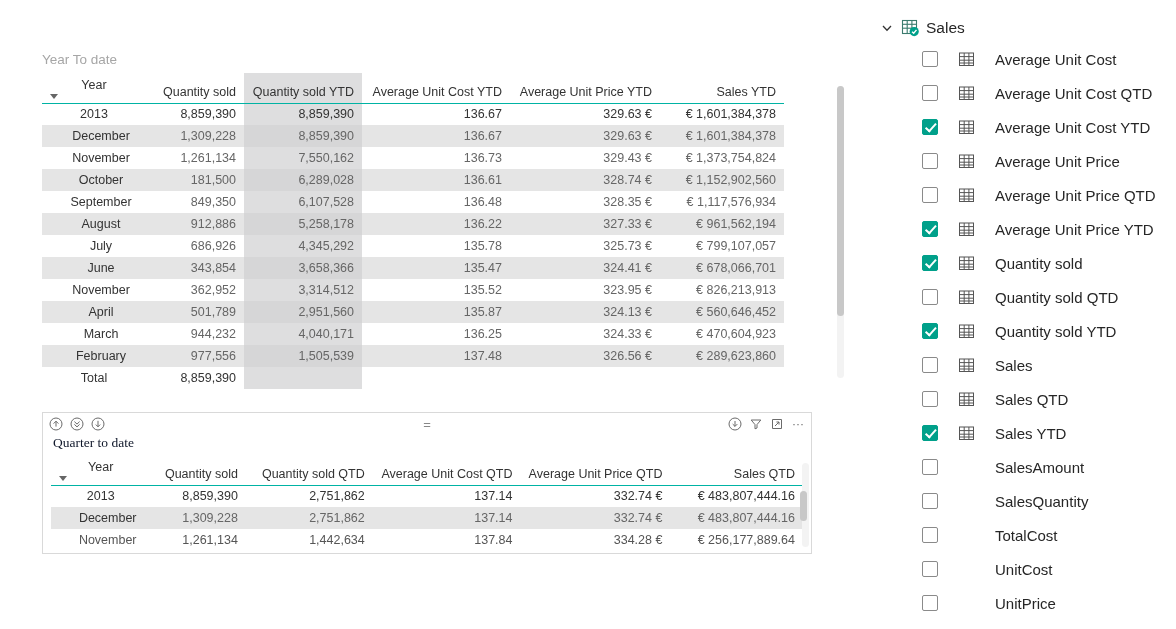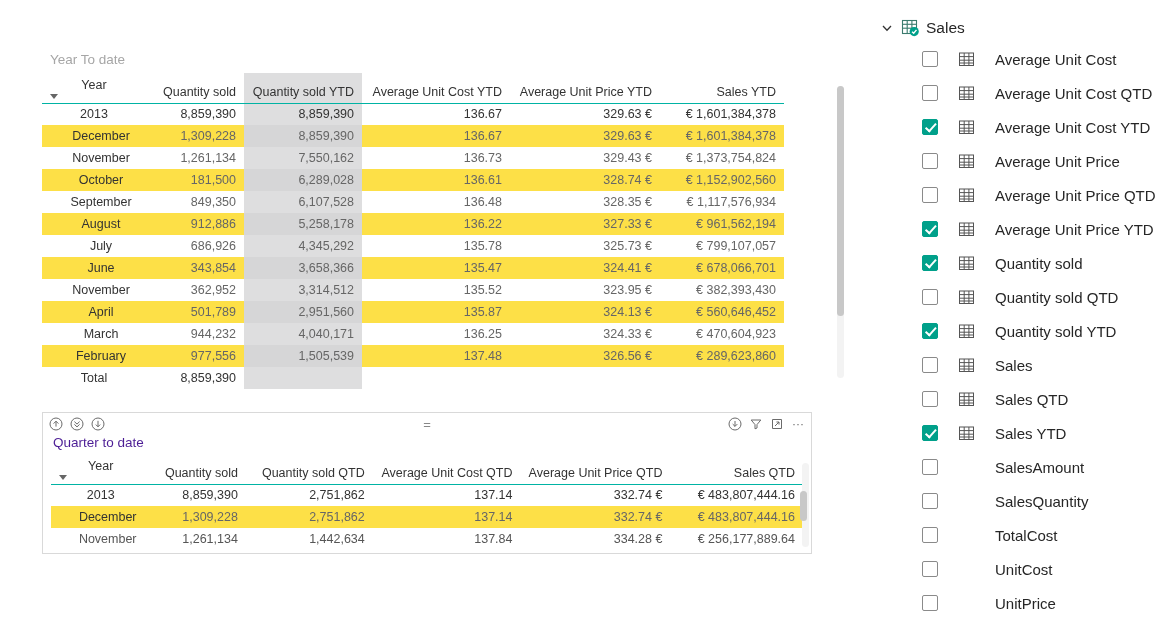--- a/index.html
+++ b/index.html
@@ -16,21 +16,21 @@
   .report-area {
     position: absolute; left: 0; top: 0; width: 874px; height: 629px;
     background: #ffffff;
   }
 
   
   .visual-ytd {
     position: absolute; left: 42px; top: 52px; width: 812px; height: 355px;
   }
   .visual-title {
-    font-size: 13.5px; color: #a6a6a6; margin-left: 8px; margin-bottom: 6px;
+    font-size: 13.5px; color: #a6a6a6; margin-left: 0; margin-bottom: 6px;
     font-family: "Liberation Sans", sans-serif;
   }
   .tbl-wrap { position: relative; }
   table.matrix {
     border-collapse: collapse;
     font-size: 12.5px;
     color: #333333;
     table-layout: fixed;
   }
   table.matrix th, table.matrix td {
@@ -43,21 +43,21 @@
   table.matrix thead th {
     border-bottom: 1.5px solid #00b3a4;
     color: #333333;
     font-size: 12.5px;
     padding-bottom: 4px;
     vertical-align: bottom;
     height: 30px;
   }
   .col-year { width: 100px; text-align: center; }
   .num { text-align: right; }
-  .row-alt { background: #fde047; }
+  .row-alt { background: #e5e5e5; }
   .row-total td { font-weight: bold; }
   .row-head td { font-weight: bold; }
   .indent { padding-left: 22px !important; }
   .hl-col { background: #dededf; }
   .hl-col-head { background: #dededf; }
   .row-alt .hl-col { background: #d6d6d7; }
   .dim { color: #666666; }
   .sort-caret {
     display:block; width:0; height:0;
     border-left: 4px solid transparent;
@@ -88,21 +88,21 @@
   .chrome-right { margin-left: auto; }
   .chrome-center { position:absolute; left: 50%; transform: translateX(-50%); color:#888; font-size: 13px; }
   .cicon {
     width: 14px; height: 14px; color: #6b6b6b;
     display: inline-flex; align-items: center; justify-content: center;
     font-size: 12px; line-height: 1;
   }
   .cicon svg { display:block; }
   .qtd-body { position: relative; padding: 0 8px; overflow: hidden; height: 119px; }
   .qtd-title {
-    font-size: 13.5px; color: #4c1d95; margin: 0 0 4px 2px;
+    font-size: 13.5px; color: #0f172a; margin: 0 0 4px 2px; font-family: Liberation Serif, serif;
   }
   .qtd-scroll-track {
     position:absolute; right: 2px; top: 28px; width: 7px; height: 84px;
     background: #f3f3f3; border-radius: 4px;
   }
   .qtd-scroll-thumb {
     position:absolute; right: 2px; top: 28px; width: 7px; height: 30px;
     background: #c8c8c8; border-radius: 4px;
   }
   .clip-row td { color: #555; }
@@ -237,21 +237,21 @@
               <td class="num dim">135.47</td>
               <td class="num dim">324.41 €</td>
               <td class="num dim">€ 678,066,701</td>
             </tr>
             <tr>
               <td class="col-year indent">November</td>
               <td class="num dim">362,952</td>
               <td class="num hl-col dim">3,314,512</td>
               <td class="num dim">135.52</td>
               <td class="num dim">323.95 €</td>
-              <td class="num dim">€ 382,393,430</td>
+              <td class="num dim">€ 826,213,913</td>
             </tr>
             <tr class="row-alt">
               <td class="col-year indent">April</td>
               <td class="num dim">501,789</td>
               <td class="num hl-col dim">2,951,560</td>
               <td class="num dim">135.87</td>
               <td class="num dim">324.13 €</td>
               <td class="num dim">€ 560,646,452</td>
             </tr>
             <tr>

